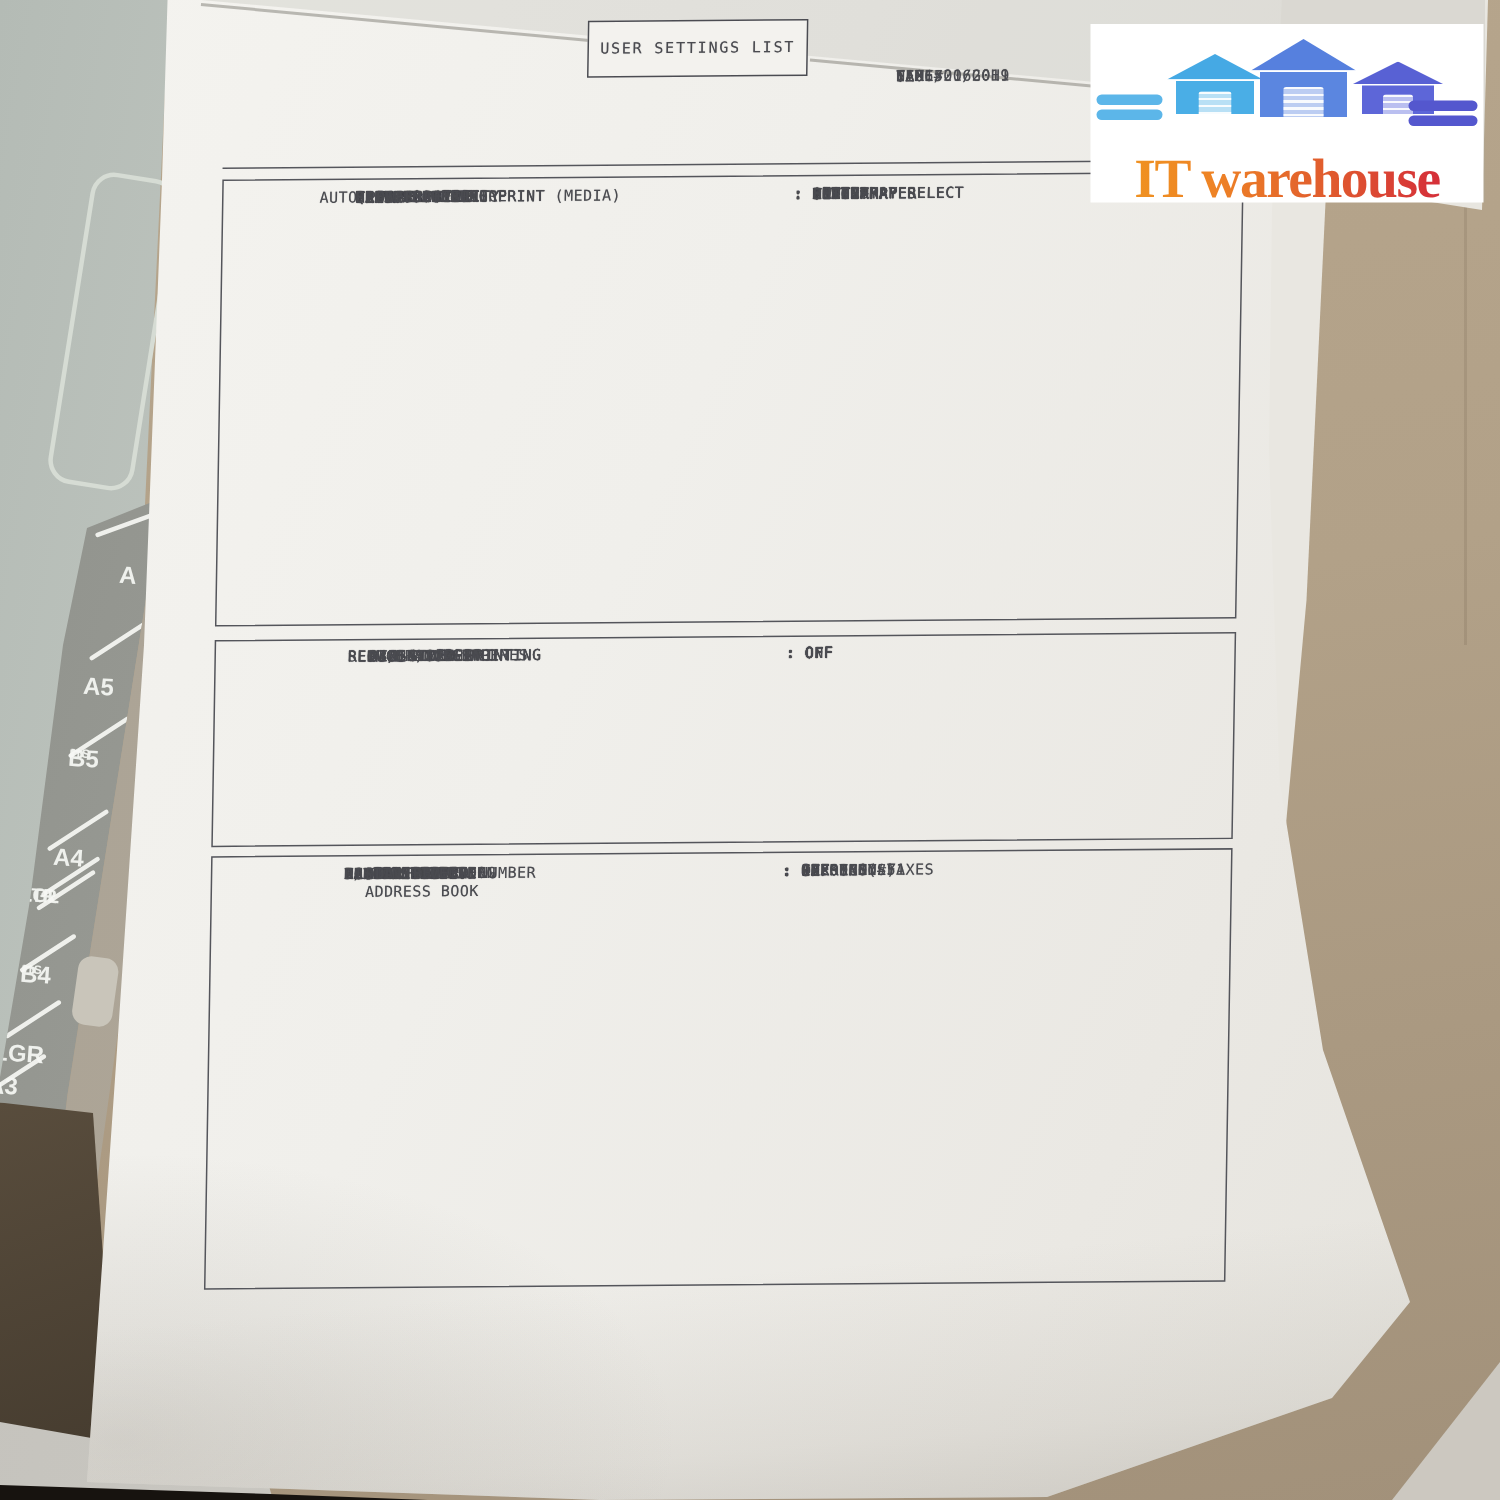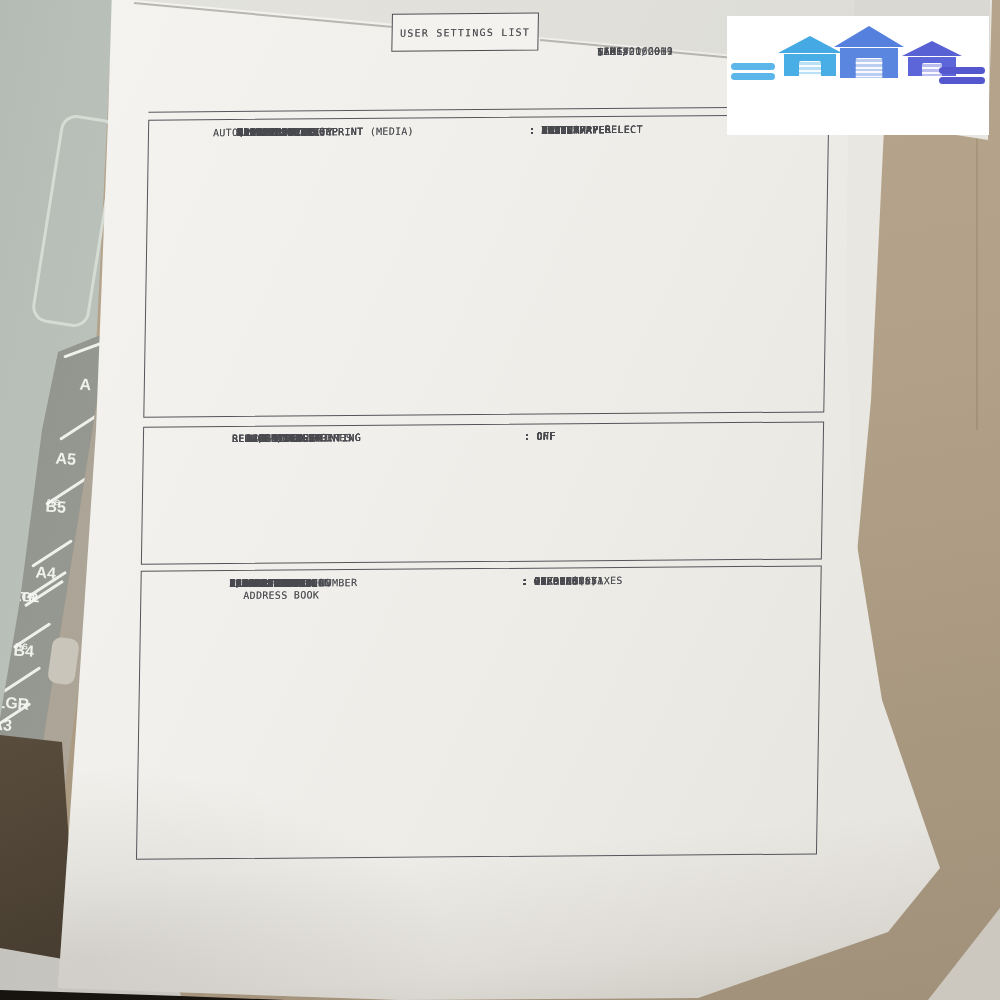--- a/index.html
+++ b/index.html
@@ -251,14 +251,15 @@
       </div>
     </div>
     <div class="house" style="left:178px;top:25px;width:54px;height:35px;">
       <div class="roof" style="height:15px;background:#5861d4;"></div>
       <div class="hbody" style="top:16px;background:#5d66d8;">
         <div class="door" style="width:20px;height:13px;background-color:#babff0;"></div>
       </div>
     </div>
     <div class="bar rb" style="left:212px;top:51px;width:46px;"></div>
     <div class="bar rb" style="left:212px;top:61px;width:46px;"></div>
+    <div id="brand">IT warehouse</div>
   </div>
 </div>
 
 </body></html>

